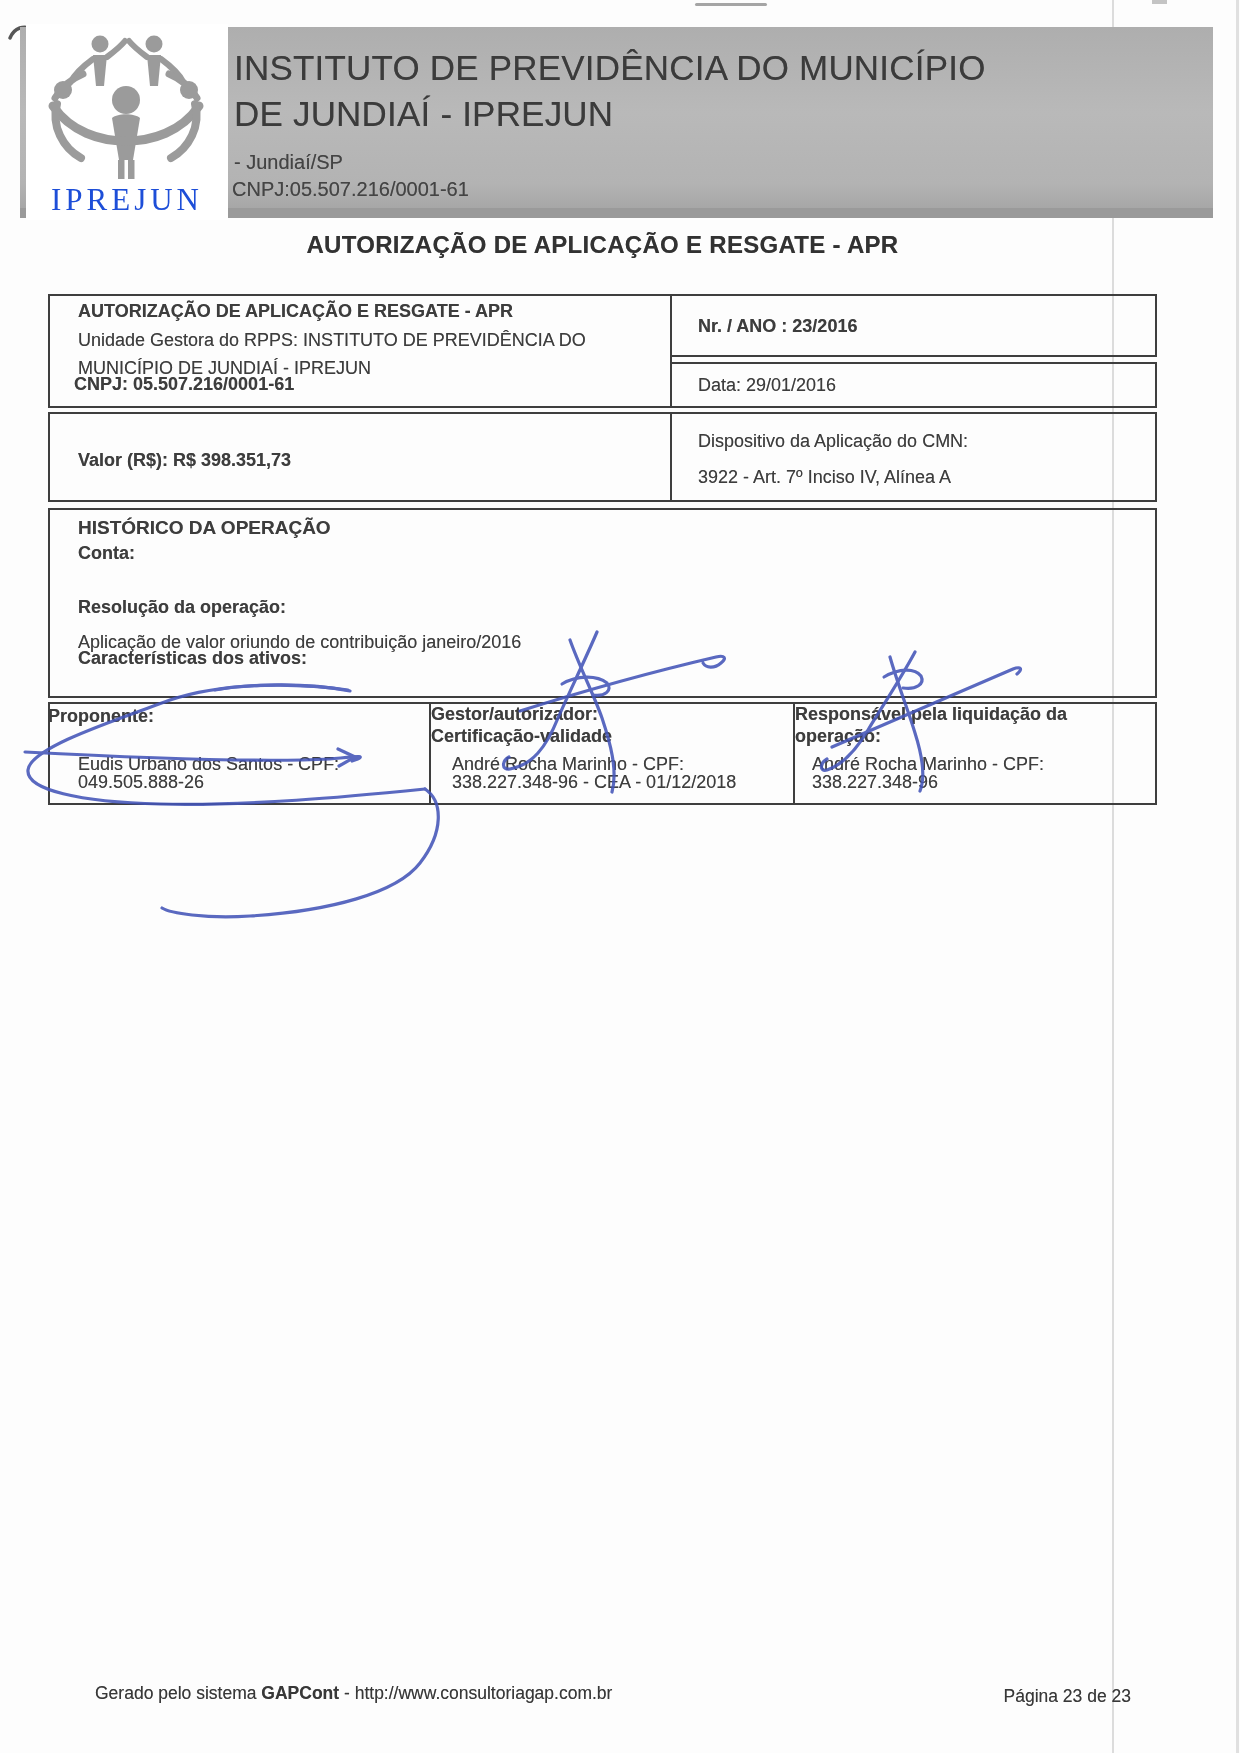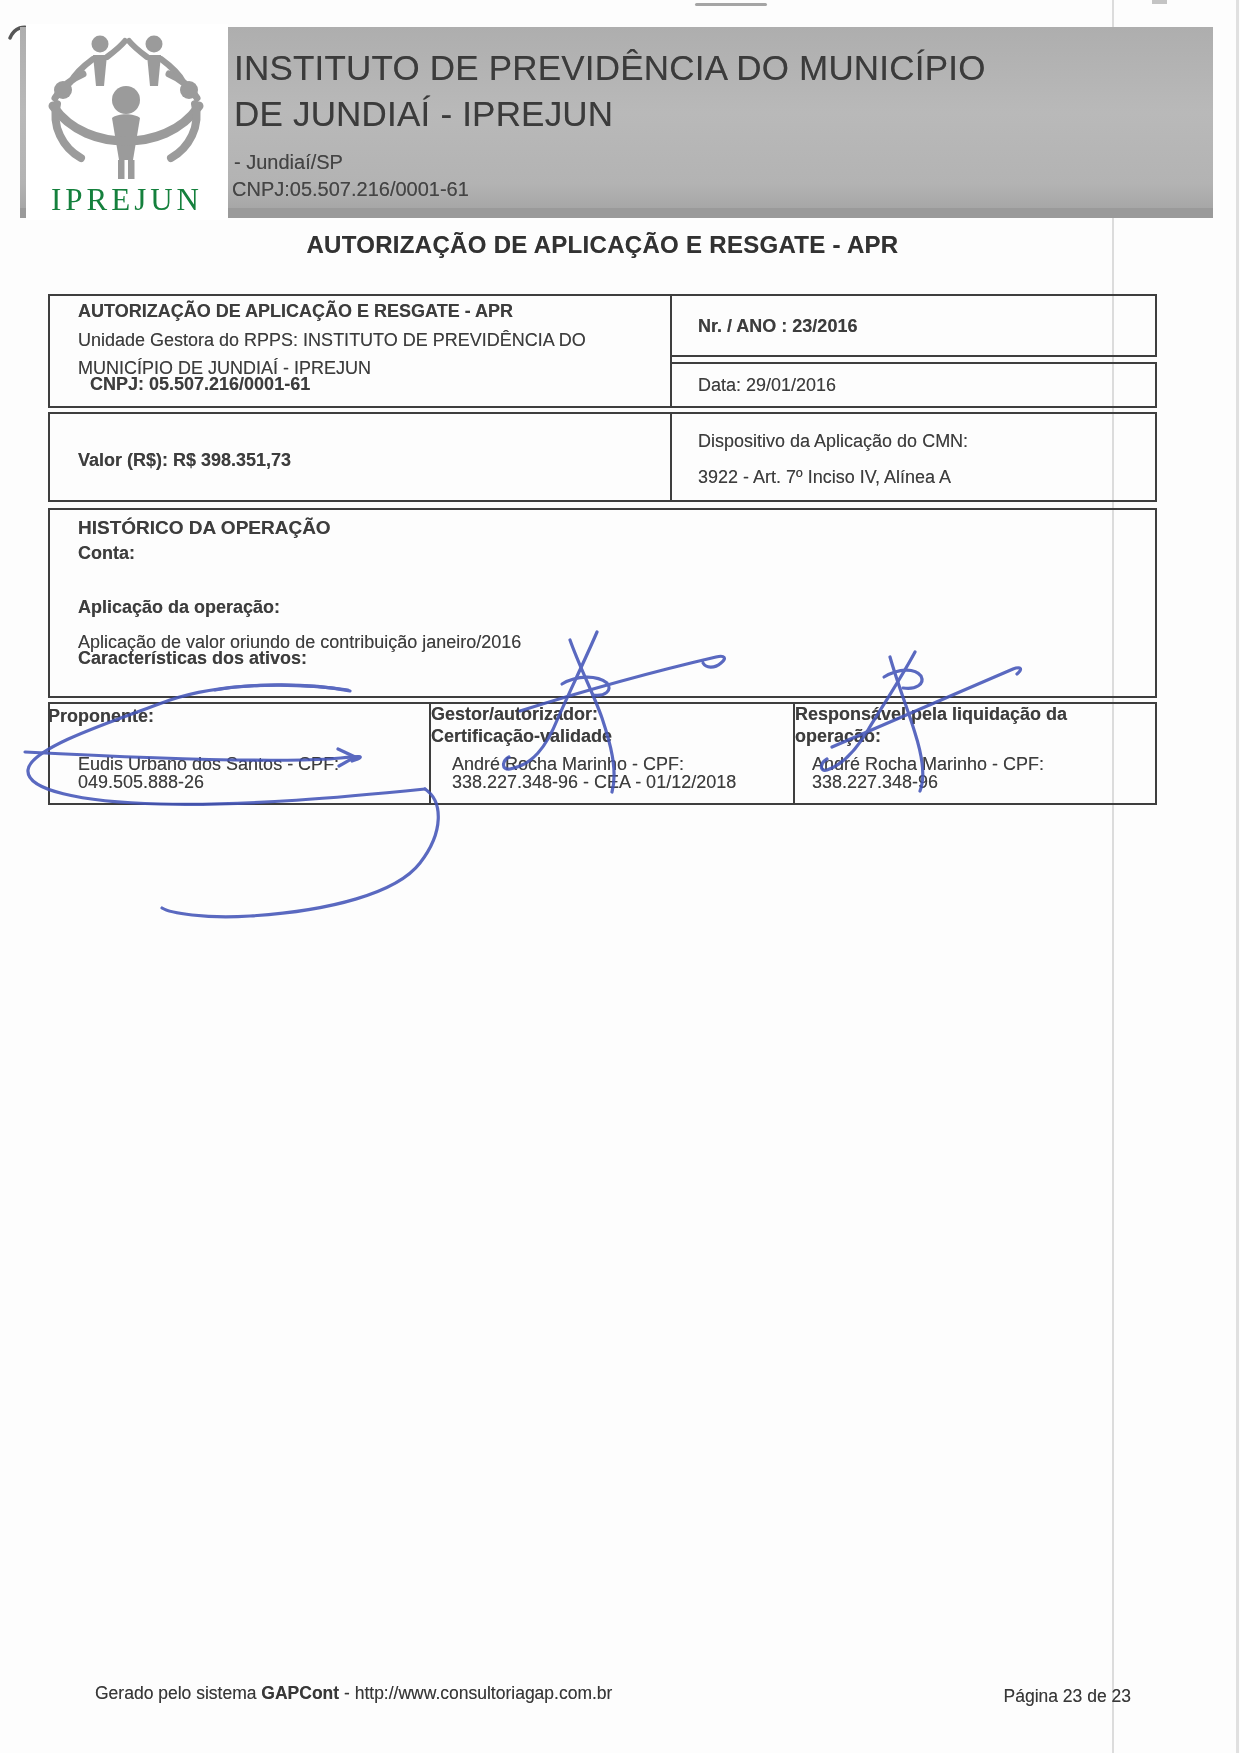--- a/index.html
+++ b/index.html
@@ -17,21 +17,21 @@
   
   .band{
     position:absolute;left:20px;top:27px;width:1193px;height:191px;
     background:linear-gradient(180deg,#aeaeae 0%,#b9b9b9 45%,#b3b3b3 82%,#a2a2a2 100%);
   }
   .band::after{content:"";position:absolute;left:0;bottom:0;width:100%;height:10px;background:#9a9a9a;}
   .logo-box{position:absolute;left:26px;top:24px;width:202px;height:196px;background:#fff;}
   .logo-art{position:absolute;left:14px;top:4px;}
   .logo-word{
     position:absolute;left:0;bottom:2px;width:100%;text-align:center;
-    font-family:"Liberation Serif", serif;font-size:31px;letter-spacing:4px;color:#15803d;
+    font-family:"Liberation Serif", serif;font-size:31px;letter-spacing:4px;color:#1d4ed8;
   }
   .org1{position:absolute;left:234px;top:48px;font-size:35px;color:#3b3b3b;letter-spacing:.2px;}
   .org2{position:absolute;left:234px;top:94px;font-size:35px;color:#3b3b3b;letter-spacing:.2px;}
   .city{position:absolute;left:234px;top:151px;font-size:20px;color:#444;}
   .hcnpj{position:absolute;left:232px;top:178px;font-size:20px;color:#444;}
   
   .doc-title{position:absolute;left:48px;top:231px;width:1109px;text-align:center;
     font-size:24px;font-weight:bold;color:#323232;letter-spacing:.3px;}
   
   .box{position:absolute;border:2px solid #3e3e3e;box-sizing:border-box;background:transparent;}
@@ -109,31 +109,31 @@
   <div class="box bC"></div>
   <div class="box bD"></div>
   <div class="box bE"></div>
   <div class="box bH"></div>
   <div class="box bS"></div>
   <div class="sig-div1"></div>
   <div class="sig-div2"></div>
 
   <div class="abs t fs18 b" style="left:78px;top:301px">AUTORIZAÇÃO DE APLICAÇÃO E RESGATE - APR</div>
   <div class="wrapblock">Unidade Gestora do RPPS: INSTITUTO DE PREVIDÊNCIA DO MUNICÍPIO DE JUNDIAÍ - IPREJUN</div>
-  <div class="abs t fs18 b" style="left:90px;top:374px">CNPJ: 05.507.216/0001-61</div>
+  <div class="abs t fs18 b" style="left:74px;top:374px">CNPJ: 05.507.216/0001-61</div>
 
   <div class="abs t fs18 b" style="left:698px;top:316px">Nr. / ANO : 23/2016</div>
   <div class="abs t fs18" style="left:698px;top:375px">Data: 29/01/2016</div>
   <div class="abs t fs18 b" style="left:78px;top:450px">Valor (R$): R$ 398.351,73</div>
   <div class="abs t fs18" style="left:698px;top:431px">Dispositivo da Aplicação do CMN:</div>
   <div class="abs t fs18" style="left:698px;top:467px">3922 - Art. 7º Inciso IV, Alínea A</div>
 
   <div class="abs t b" style="left:78px;top:517px;font-size:19px">HISTÓRICO DA OPERAÇÃO</div>
   <div class="abs t fs18 b" style="left:78px;top:543px">Conta:</div>
-  <div class="abs t fs18 b" style="left:78px;top:597px">Aplicação da operação:</div>
+  <div class="abs t fs18 b" style="left:78px;top:597px">Resolução da operação:</div>
   <div class="abs t fs18" style="left:78px;top:632px">Aplicação de valor oriundo de contribuição janeiro/2016</div>
   <div class="abs t fs18 b" style="left:78px;top:648px">Características dos ativos:</div>
 
   <div class="siglabel t" style="left:48px;top:706px;width:381px">Proponente:</div>
   <div class="abs t fs18" style="left:78px;top:754px">Eudis Urbano dos Santos - CPF:</div>
   <div class="abs t fs18" style="left:78px;top:772px">049.505.888-26</div>
 
   <div class="siglabel t" style="left:431px;top:704px;width:362px">Gestor/autorizador:</div>
   <div class="siglabel t" style="left:431px;top:726px;width:362px">Certificação-validade</div>
   <div class="abs t fs18" style="left:452px;top:754px">André Rocha Marinho - CPF:</div>

